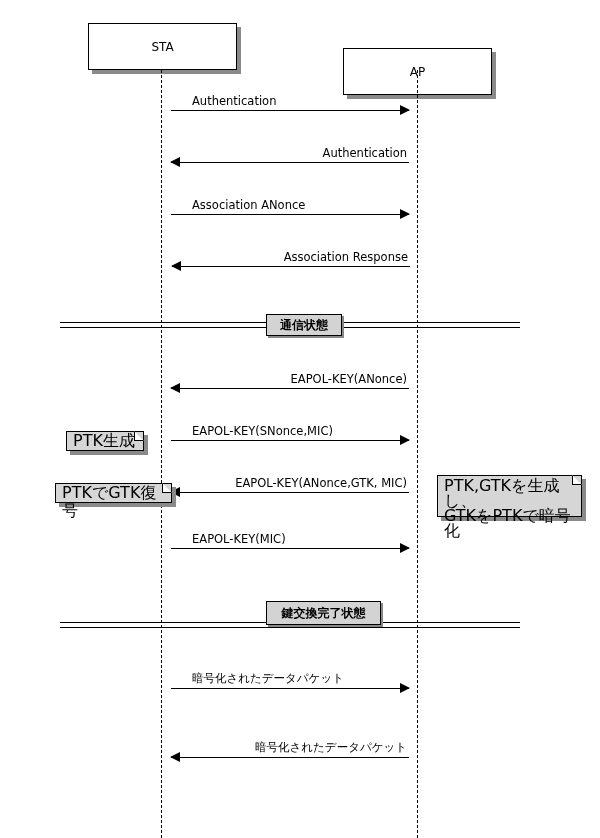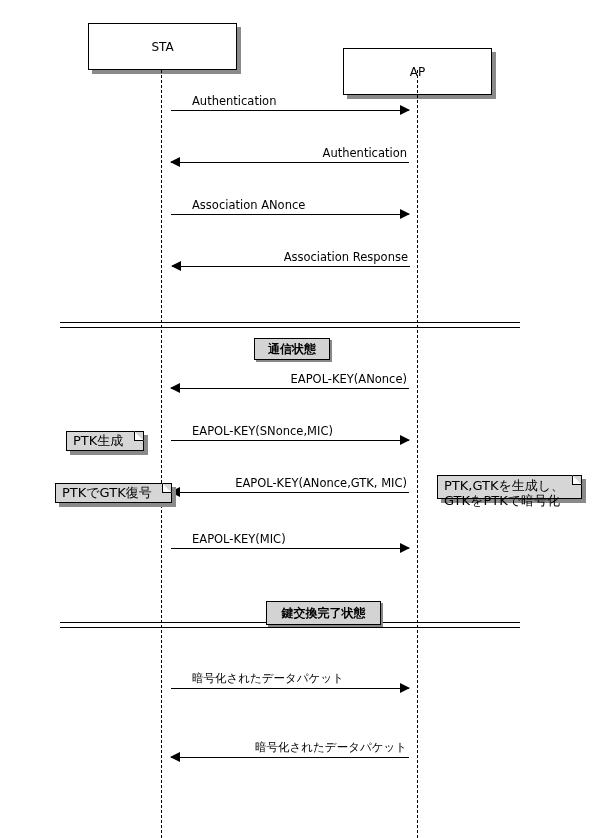--- a/index.html
+++ b/index.html
@@ -12,21 +12,21 @@
   .msg .label { position:absolute; bottom:3px; font-size:11.5px; white-space:nowrap;margin-left:16px; }
   .msg.right .label { left:5px; }
   .msg.left .label { right:2px; }
   .arrow-r { position:absolute; right:-1px; top:-5px; width:0; height:0;
              border-top:5.5px solid transparent; border-bottom:5.5px solid transparent; border-left:10px solid #000; }
   .arrow-l { position:absolute; left:-1px; top:-5px; width:0; height:0;
              border-top:5.5px solid transparent; border-bottom:5.5px solid transparent; border-right:10px solid #000; }
   .divider { position:absolute; left:60px; width:460px; height:6px; border-top:1.5px solid #000; border-bottom:1.5px solid #000; box-sizing:border-box; }
   .state { position:absolute; background:#d3d3d3; border:1px solid #000; font-size:12px; font-weight:bold;
            display:flex; align-items:center; justify-content:center; box-shadow:2px 2px 0 #888; }
-  .note { position:absolute; background:#d6d6d6; border:1px solid #000; font-size:13px;
+  .note { position:absolute; background:#d6d6d6; border:1px solid #000; font-size:16px;
           box-shadow:4px 4px 0 #8a8a8a; padding:0 6px; box-sizing:border-box; line-height:15px; }
   .note .fold { position:absolute; right:-1px; top:-1px; width:10px; height:10px; background:#fff;
                 border-left:1px solid #000; border-bottom:1px solid #000; box-sizing:border-box;
                 clip-path: polygon(0 0, 100% 100%, 0 100%); }
 </style>
 </head>
 <body>
 
 <div class="actor" style="left:88px;top:23px;width:147px;height:45px;">
   <span>STA</span>
@@ -49,21 +49,21 @@
 <div class="msg right" style="left:171px;top:214px;width:238px;">
   <span class="label">Association ANonce</span>
   <span class="arrow-r"></span>
 </div>
 <div class="msg left" style="left:172px;top:266px;width:238px;">
   <span class="label">Association Response</span>
   <span class="arrow-l"></span>
 </div>
 
 <div class="divider" style="top:322px;"></div>
-<div class="state" style="left:254px;top:314px;width:74px;height:20px;margin-top:24px;">
+<div class="state" style="left:266px;top:314px;width:74px;height:20px;">
   <span>通信状態</span>
 </div>
 
 <div class="msg left" style="left:171px;top:388px;width:238px;">
   <span class="label">EAPOL-KEY(ANonce)</span>
   <span class="arrow-l"></span>
 </div>
 <div class="msg right" style="left:171px;top:440px;width:238px;">
   <span class="label">EAPOL-KEY(SNonce,MIC)</span>
   <span class="arrow-r"></span>
@@ -78,21 +78,21 @@
 </div>
 
 <div class="note" style="left:66px;top:431px;width:78px;height:20px;line-height:18px;">
   <span>PTK生成</span>
   <span class="fold"></span>
 </div>
 <div class="note" style="left:27px;top:483px;width:117px;height:20px;line-height:18px;margin-left:28px;">
   <span>PTKでGTK復号</span>
   <span class="fold"></span>
 </div>
-<div class="note" style="left:437px;top:475px;width:145px;height:24px;padding-top:2px;">
+<div class="note" style="left:437px;top:475px;width:145px;height:42px;padding-top:2px;">
   <div>PTK,GTKを生成し、</div>
   <div>GTKをPTKで暗号化</div>
   <span class="fold"></span>
 </div>
 
 <div class="divider" style="top:622px;"></div>
 <div class="state" style="left:234px;top:601px;width:113px;height:22px;margin-left:32px;">
   <span>鍵交換完了状態</span>
 </div>
 

